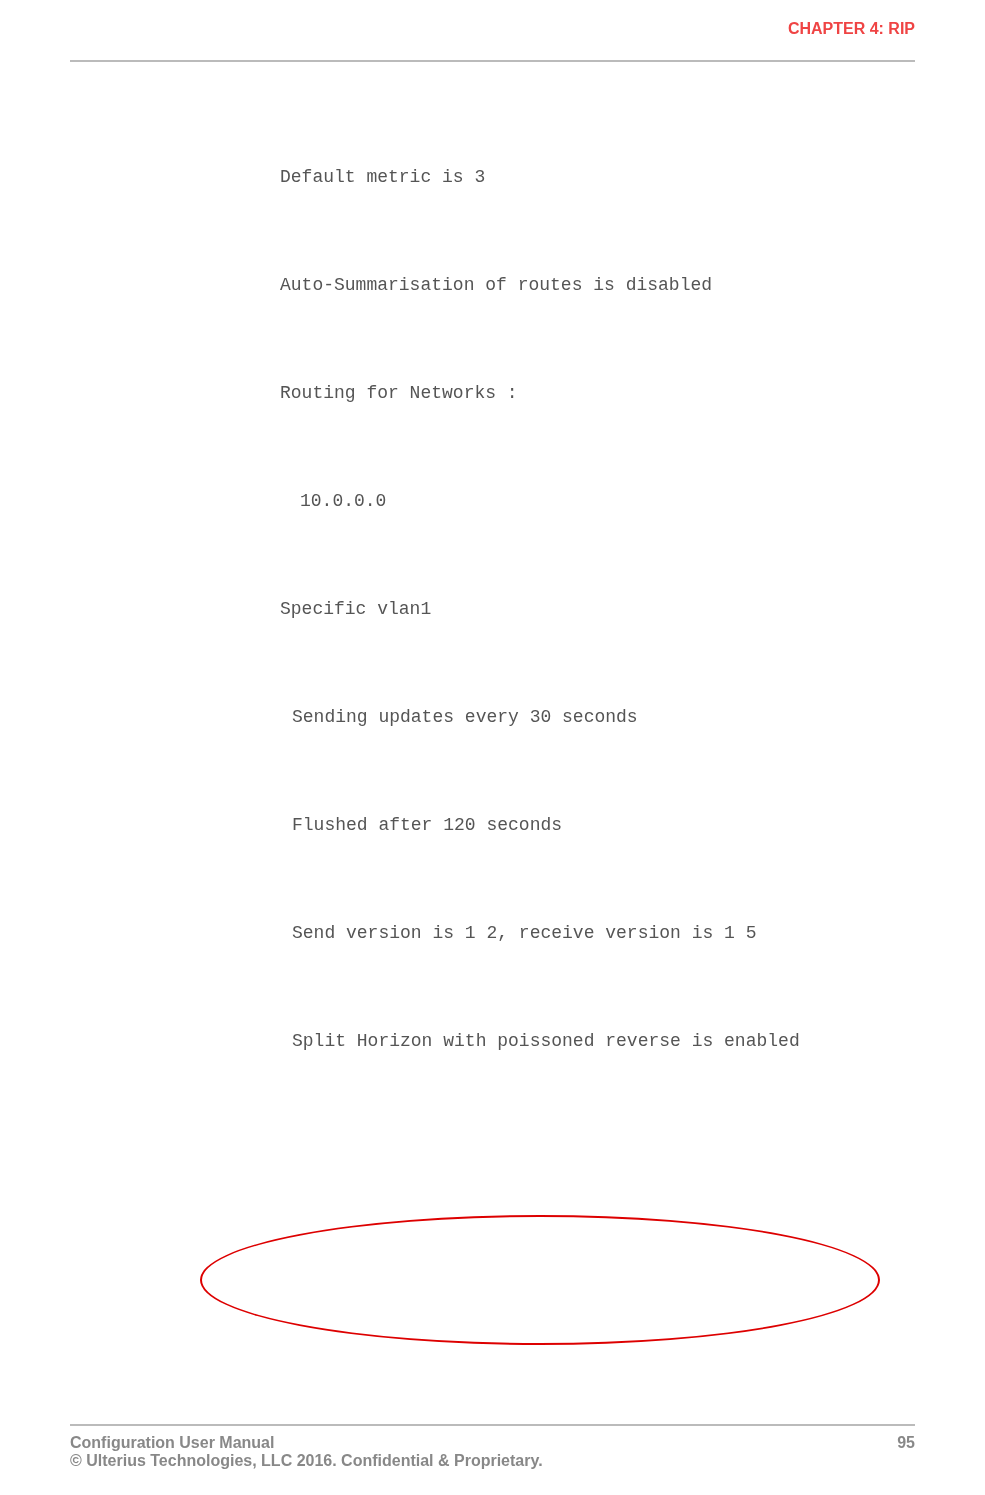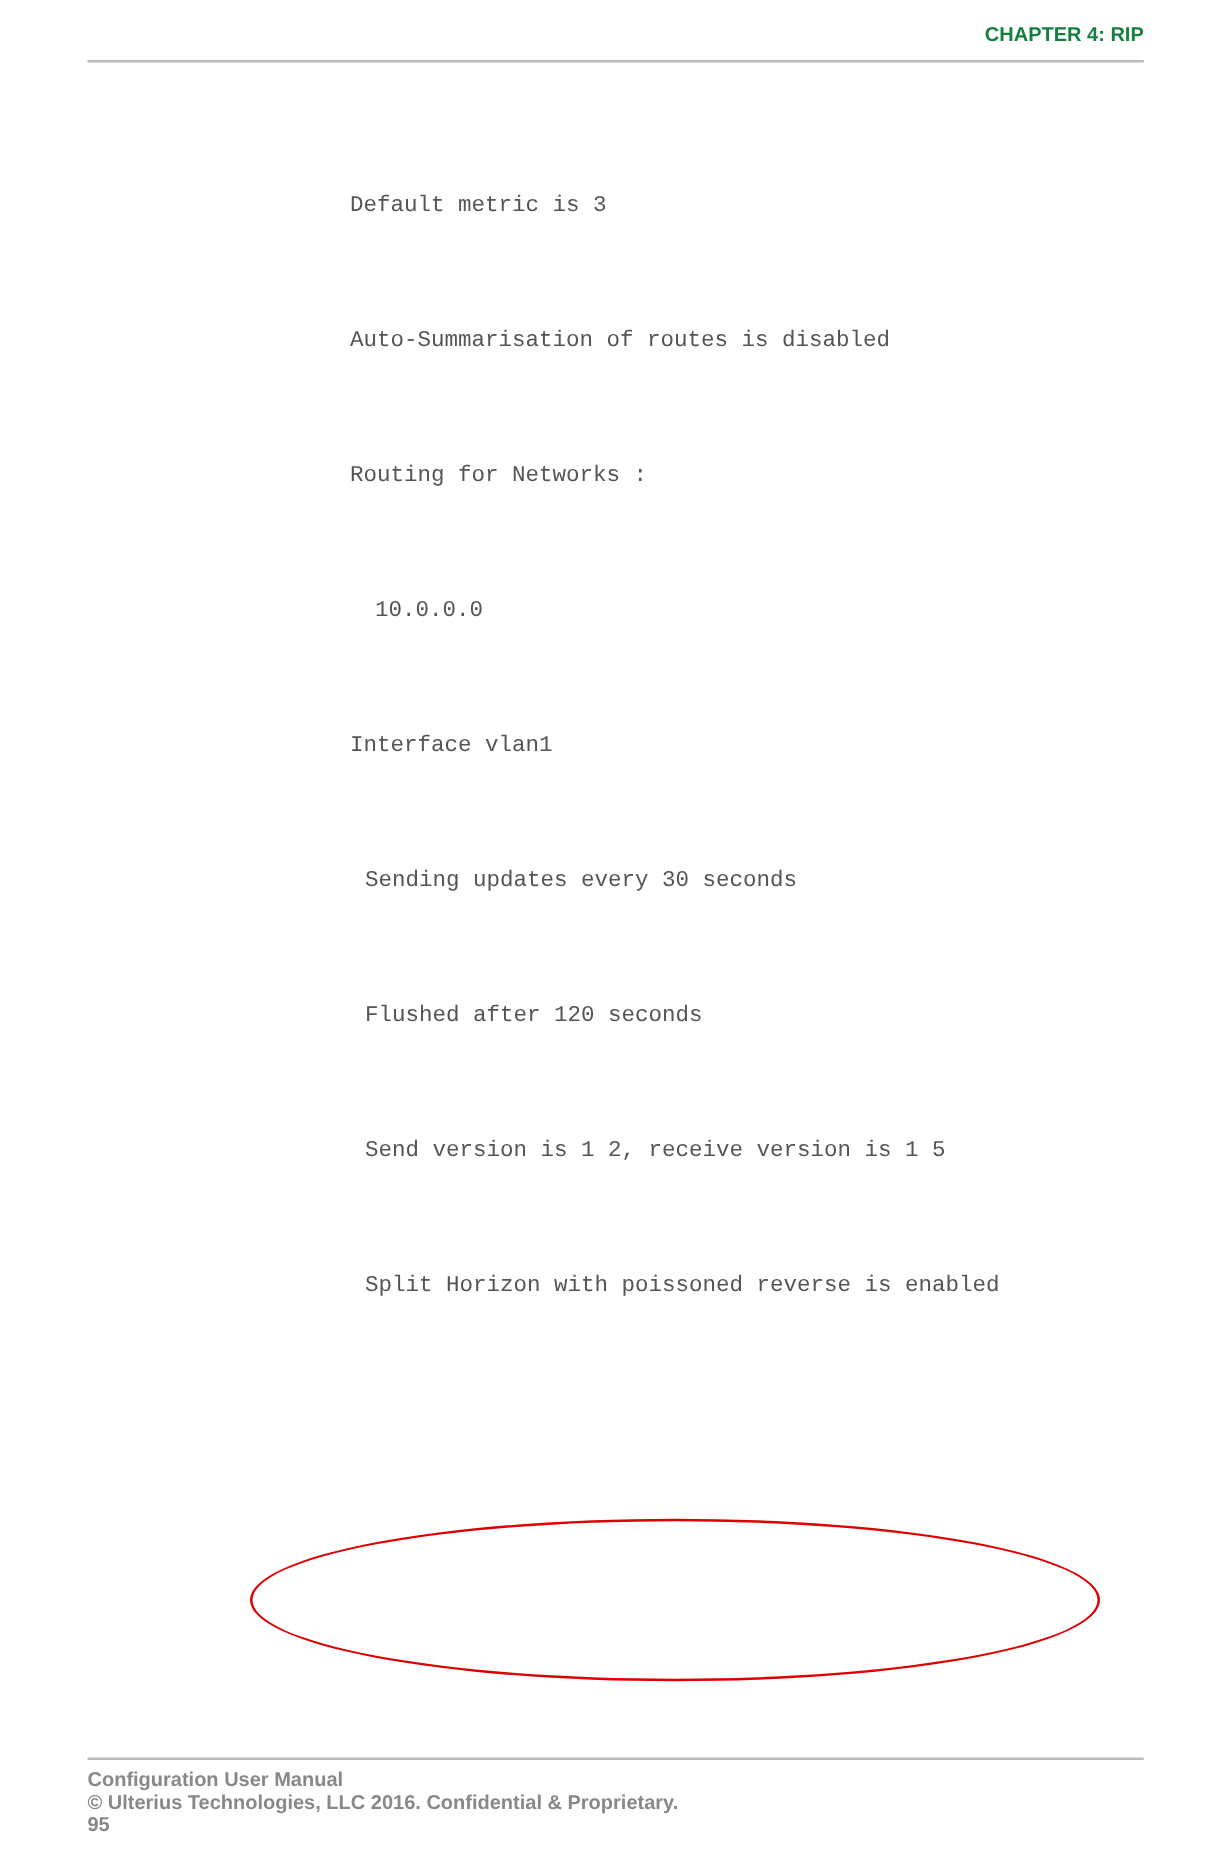--- a/index.html
+++ b/index.html
@@ -14,24 +14,24 @@
       height: 1495px;
       position: relative;
       color: #555;
       font-size: 18px;
     }
     .header-area {
       padding: 20px 70px 0 70px;
     }
     .chapter-header {
       text-align: right;
-      color: #15803d;
+      color: #ef4444;
       font-weight: bold;
       font-size: 16px;
-      padding-bottom: 10px;
+      padding-bottom: 22px;
     }
     .header-line {
       border: none;
       border-top: 2px solid #bbb;
       margin: 0 0 25px 0;
     }
     .content {
       padding: 0 70px 0 280px;
     }
     .mono-block {
@@ -58,21 +58,20 @@
       border: none;
       border-top: 2px solid #bbb;
       margin-bottom: 8px;
     }
     .footer-row {
       display: flex;
       justify-content: space-between;
       color: #888;
       font-weight: bold;
       font-size: 16px;
-      flex-direction: column;
     }
     .ellipse-annotation {
       position: absolute;
       border: 2px solid #d00;
       border-radius: 50%;
       pointer-events: none;
     }
   </style>
 </head>
 <body>
@@ -82,21 +81,21 @@
   <hr class="header-line">
 </div>
 
 <div class="content">
 
   <div class="mono-block">
     <div>Default metric is 3</div>
     <div>Auto-Summarisation of routes is disabled</div>
     <div>Routing for Networks :</div>
     <div class="pad1">10.0.0.0</div>
-    <div>Interface vlan1</div>
+    <div>Specific vlan1</div>
     <div class="pad2">Sending updates every 30 seconds</div>
     <div class="pad2">Flushed after 120 seconds</div>
     <div class="pad2">Send version is 1 2, receive version is 1 5</div>
     <div class="pad2">Split Horizon with poissoned reverse is enabled</div>
     
     
   </div>
 
 </div>
 

